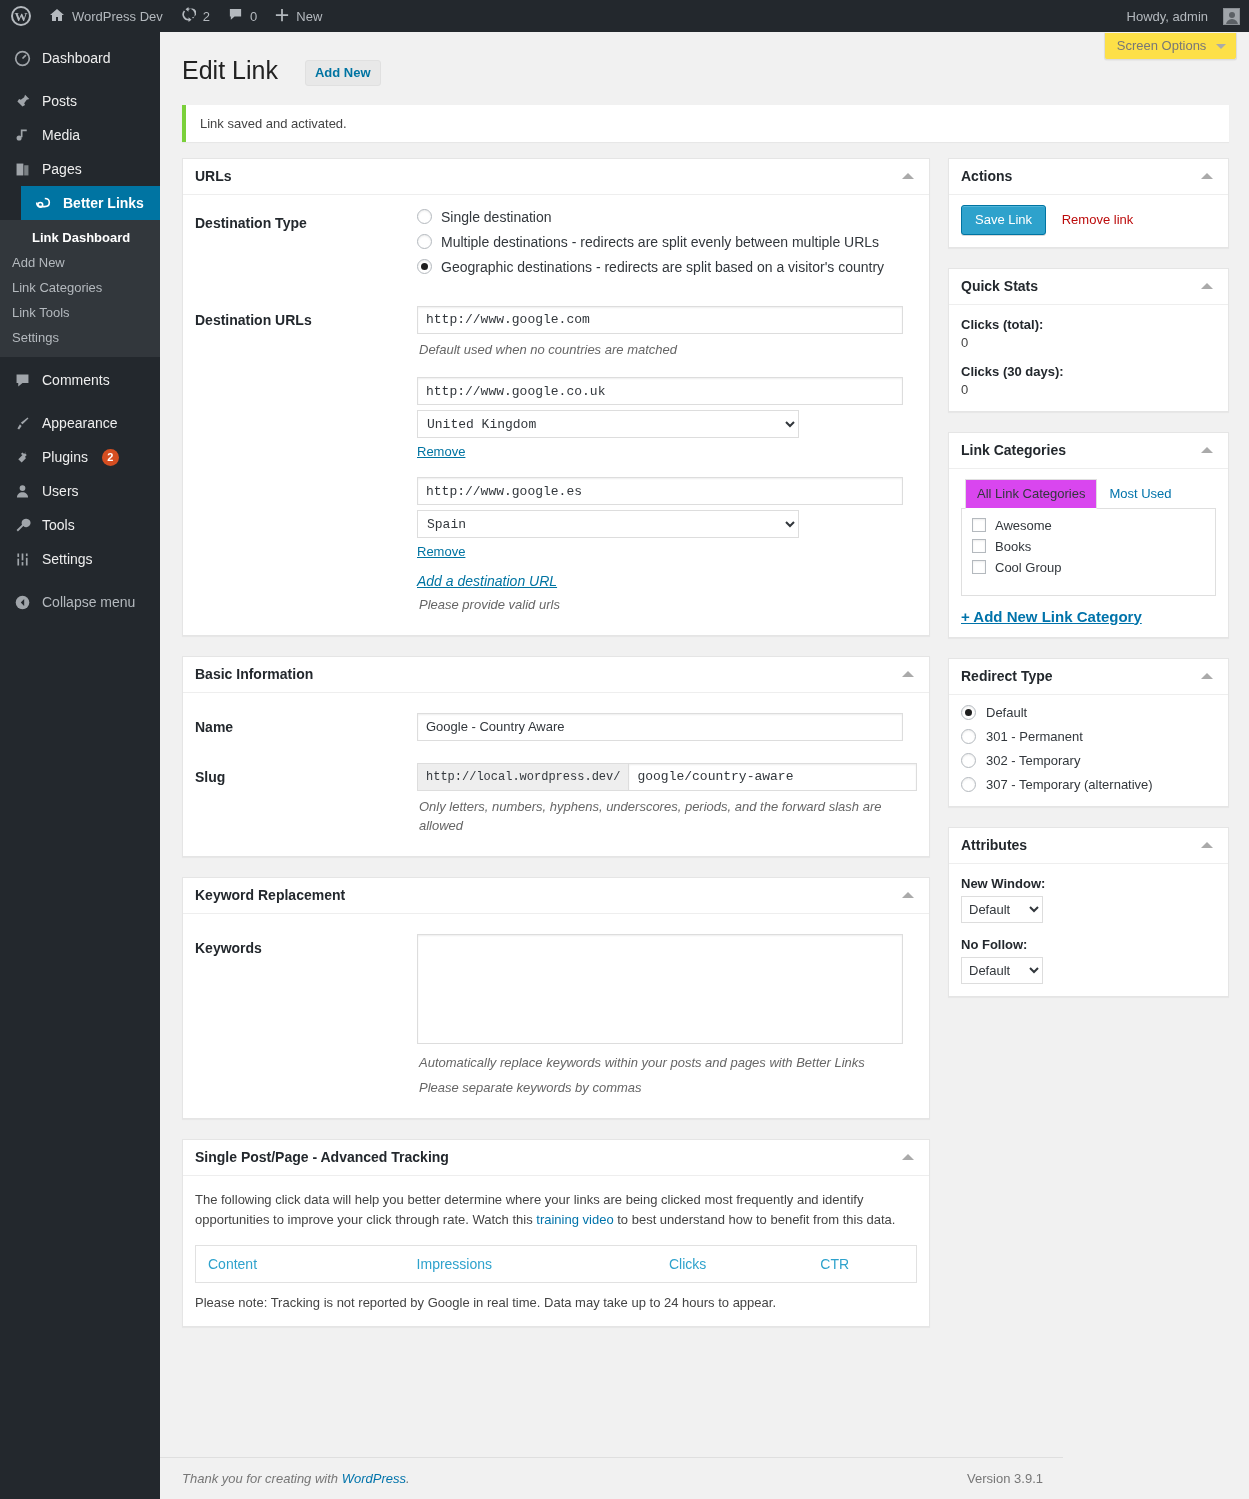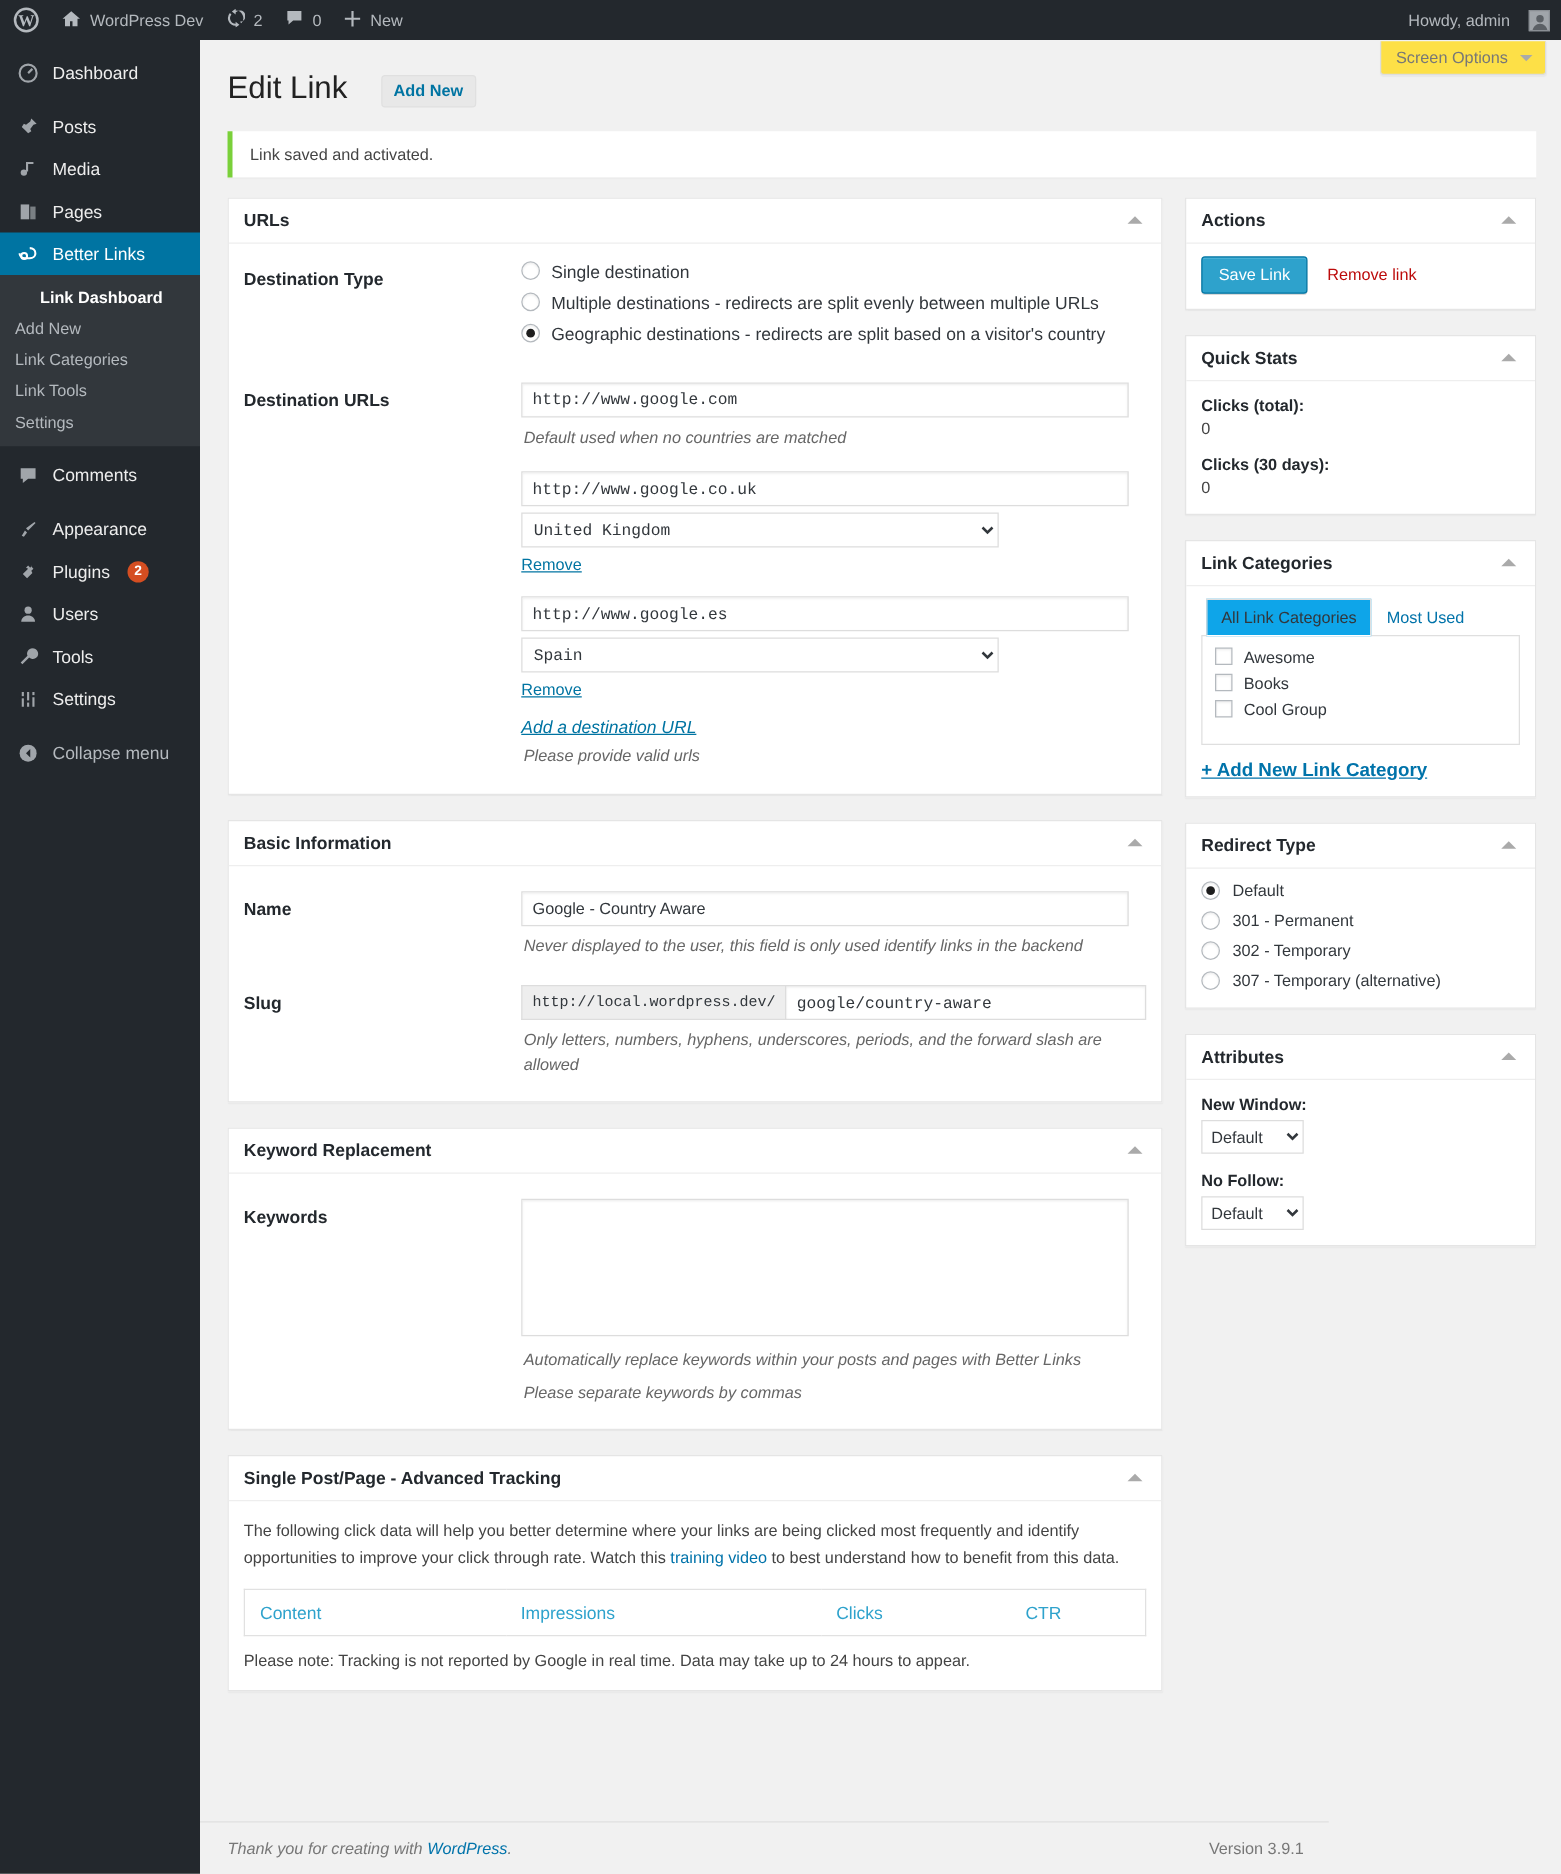--- a/index.html
+++ b/index.html
@@ -52,21 +52,21 @@
     position:absolute; top:32px; left:0; width:160px; height:1467px;
     background:#23282d;
   }
   .menu-item {
     display:flex; align-items:center; gap:10px;
     height:34px; padding:0 0 0 12px;
     color:#eee; font-size:14px; cursor:pointer; position:relative;
   }
   .menu-item .mlabel { line-height:1; }
   .menu-item.current {
-    background:#0074a2; color:#fff; font-weight:400;
+    background:#0074a2; color:#fff; font-weight:700;margin-left:21px;
   }
   .menu-item.current::after {
     content:""; position:absolute; right:-8px; top:50%; margin-top:-8px;
     border:8px solid transparent; border-left-color:#fff;
     border-right:0;
   }
   .menu-sep { height:9px; }
   .submenu { background:#32373c; padding:5px 0 7px 0; }
   .submenu-item {
     display:block; padding:5px 0 5px 12px; color:#b4b9be; font-size:13px;
@@ -236,21 +236,21 @@
   .stat-label { font-size:13px; font-weight:bold; color:#23282d; margin:2px 0 3px 0; }
   .stat-val { font-size:13px; color:#444; margin:0 0 14px 0; }
   .stat-val.last { margin-bottom:2px; }
 
   .cat-tabs { display:flex; margin:0 0 -1px 4px; }
   .cat-tab {
     padding:6px 11px 7px; font-size:13px; color:#0073aa;
     border:1px solid transparent; cursor:pointer; position:relative; z-index:2;
   }
   .cat-tab.active {
-    background:#0ea5e9; border-color:#dfdfdf; border-bottom-color:#fff;
+    background:#d946ef; border-color:#dfdfdf; border-bottom-color:#fff;
     color:#32373c;
     text-align:right;
   }
   .cat-panel {
     border:1px solid #dfdfdf; background:#fff;
     padding:9px 10px 10px 10px; height:88px; overflow:auto;
   }
   .cat-item { display:flex; align-items:center; gap:9px; margin-bottom:6px; font-size:13px; color:#32373c; }
   .cbx {
     width:14px; height:14px; border:1px solid #b4b9be; background:#fff; flex:none;
@@ -547,21 +547,20 @@
         <div class="pb-head">
           <span class="pb-title">Basic Information</span>
           <span class="toggle-tri"></span>
         </div>
         <div class="pb-body">
 
           <div class="field-row" style="margin-top:6px">
             <div class="field-label">Name</div>
             <div class="field-ctl">
               <input class="txt name-field" type="text" value="Google - Country Aware" style="">
-              <div class="hint">Never displayed to the user, this field is only used identify links in the backend</div>
             </div>
           </div>
 
           <div class="field-row" style="margin-top:22px">
             <div class="field-label">Slug</div>
             <div class="field-ctl">
               <div class="slug-wrap">
                 <span class="slug-prefix">http://local.wordpress.dev/</span>
                 <input class="slug-input" type="text" value="google/country-aware" style="">
               </div>

